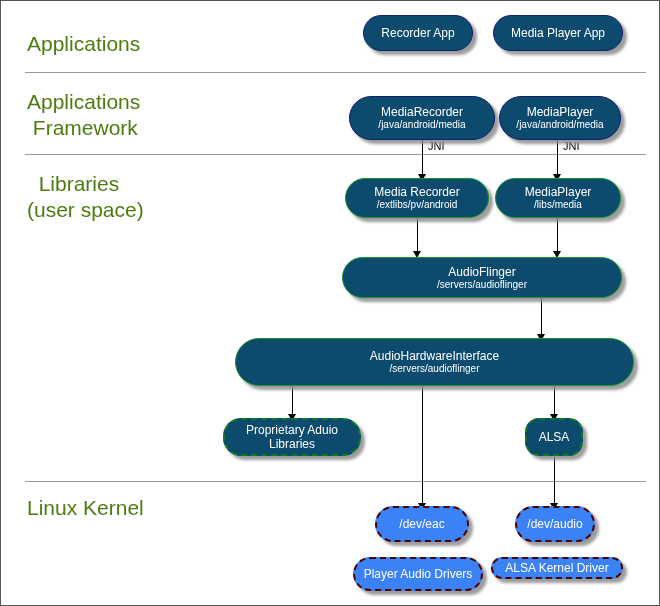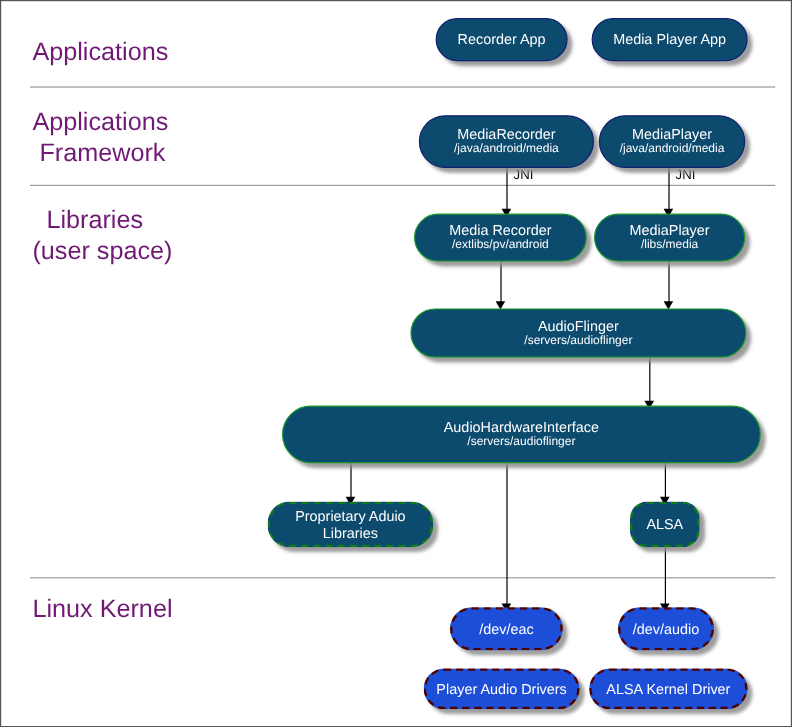--- a/index.html
+++ b/index.html
@@ -23,21 +23,21 @@
   .sep {
     position: absolute;
     left: 24px;
     width: 621px;
     height: 1px;
     background: #999999;
   }
   
   .tier-label {
     position: absolute;
-    color: #701a75;
+    color: #4d7c0f;
     font-size: 21px;
     line-height: 26px;
     white-space: pre;
     letter-spacing: 0px;
   }
   
   .conn {
     position: absolute;
     background: #000000;
   }
@@ -77,21 +77,21 @@
     white-space: nowrap;
   }
   .node .t2 {
     font-size: 10px;
     line-height: 12px;
     white-space: nowrap;
   }
   .node.two-line .t1 { font-size: 12px; }
   .node.blue  { background: #0c4a6e; border: 1px solid #101f72; }
   .node.green { background: #0c4a6e; border: 1px solid #149628; }
-  .node.red   { background: #1d4ed8; border: 1px solid #7a0000; }
+  .node.red   { background: #3b82f6; border: 1px solid #7a0000; }
   .node.dashed { border-style: dashed; border-width: 2px; }
   .node.dashed.green { border-color: #0f7a1f; }
   .node.dashed.red   { border-color: #4d0000; }
   .node.wrap .t1 { white-space: normal; line-height: 14px; }
 </style>
 </head>
 <body>
 
 <div id="diagram">
 
@@ -186,17 +186,17 @@
   </div>
 
   <div class="node red dashed" style="left:514px; top:505px; width:80px; height:36px;">
     <span class="t1">/dev/audio</span>
   </div>
 
   <div class="node red dashed" style="left:352px; top:556px; width:130px; height:34px;">
     <span class="t1">Player Audio Drivers</span>
   </div>
 
-  <div class="node red dashed" style="left:490px; top:556px; width:132px; height:34px;">
+  <div class="node red dashed" style="left:490px; top:556px; width:132px; height:22px;">
     <span class="t1">ALSA Kernel Driver</span>
   </div>
 
 </div>
 
 </body></html>

